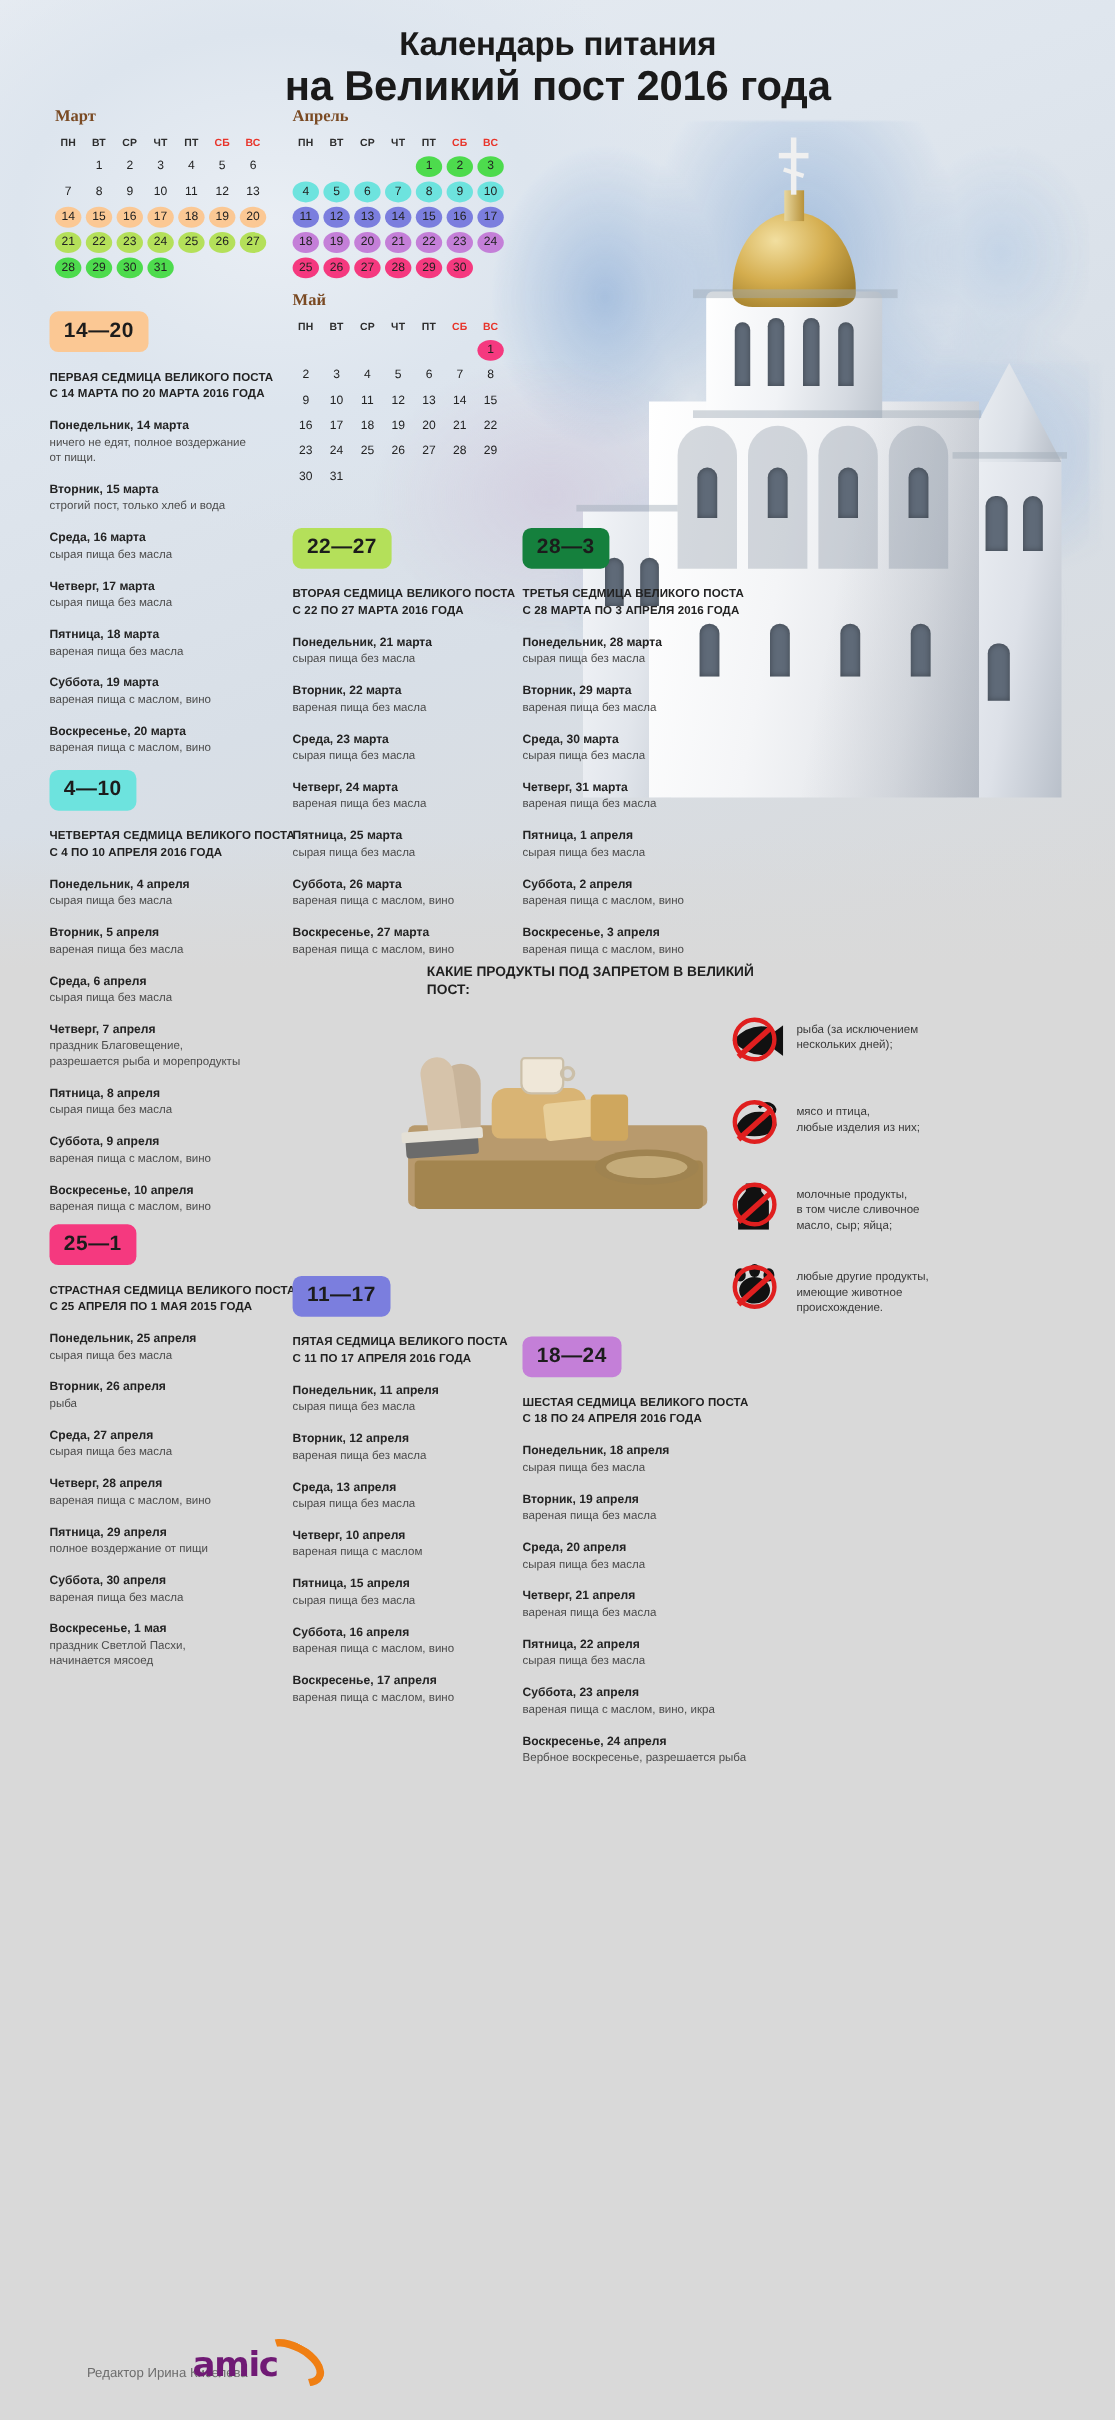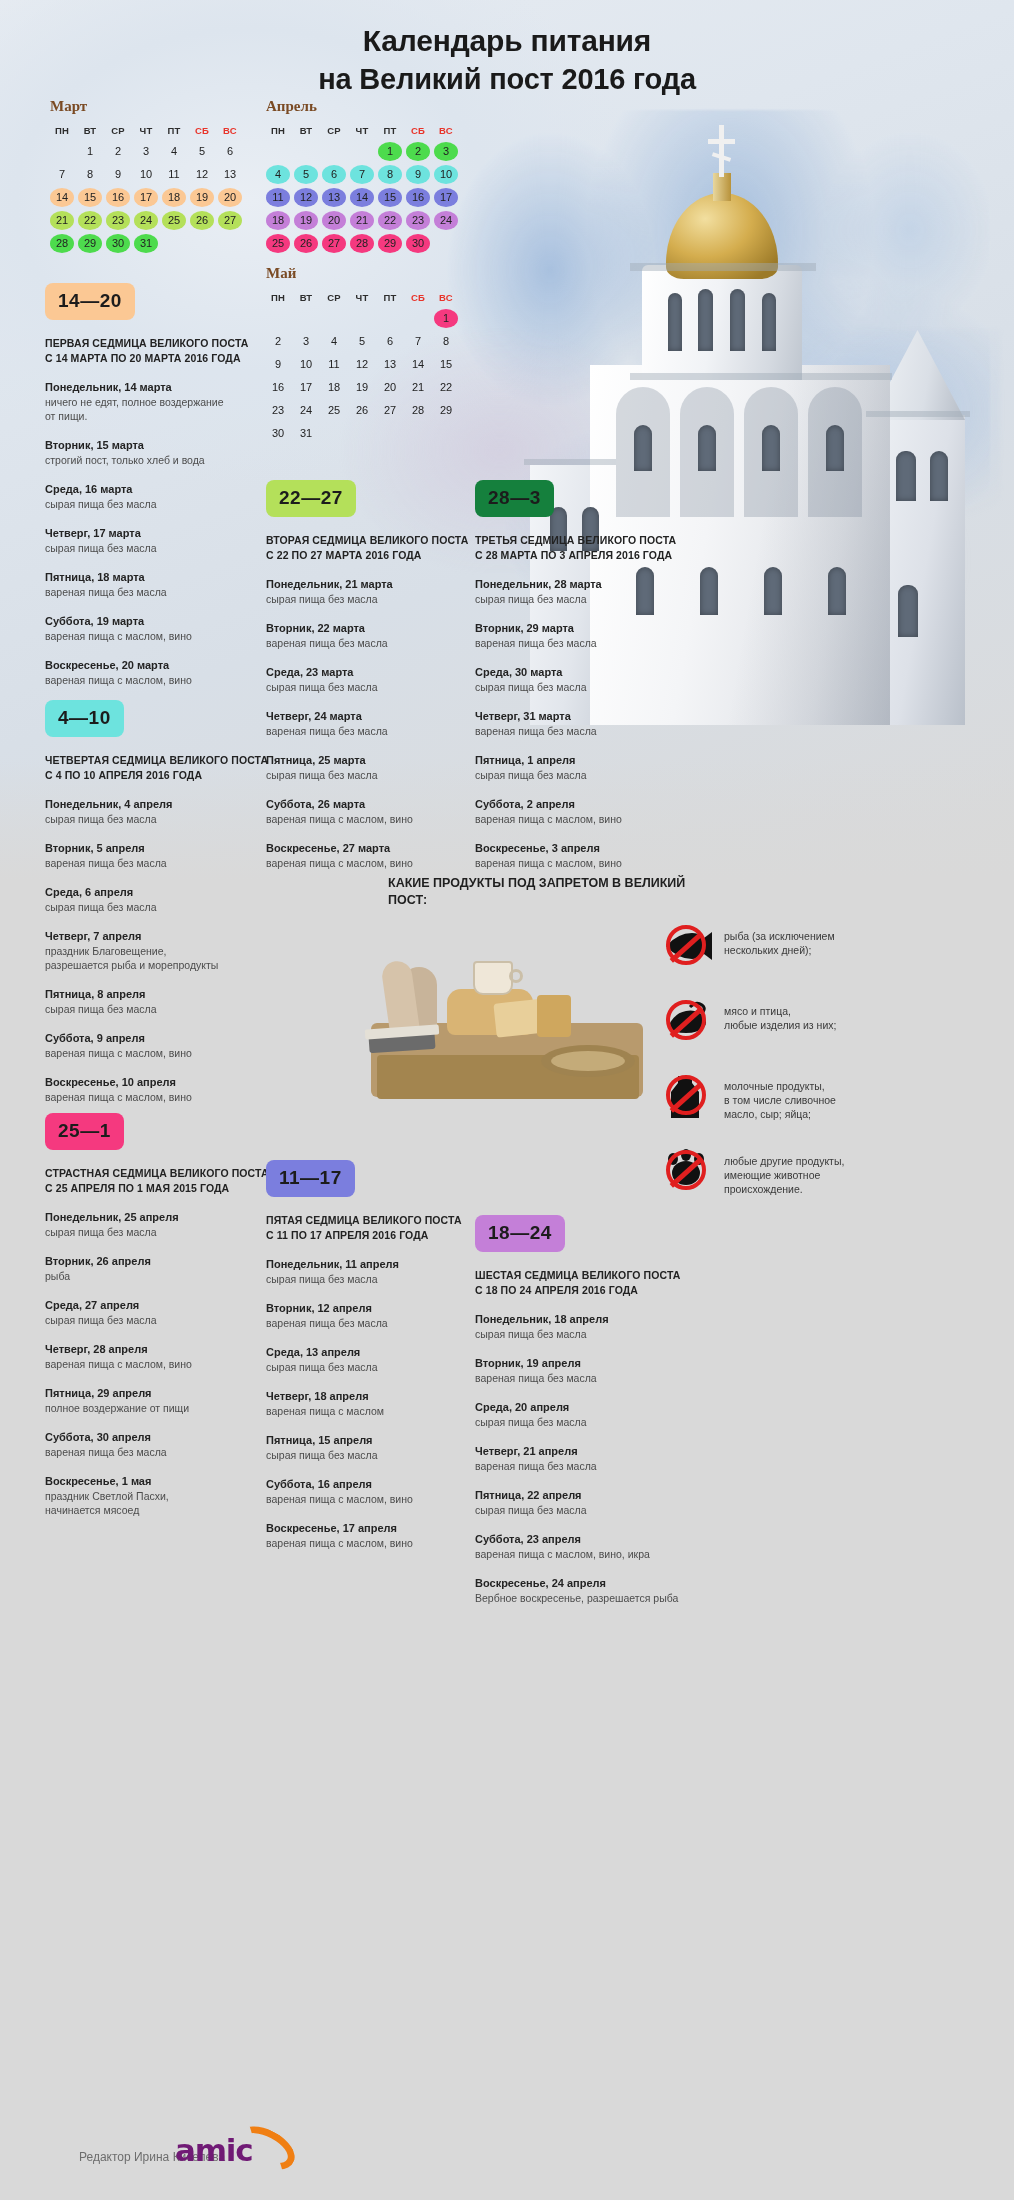--- a/index.html
+++ b/index.html
@@ -107,21 +107,21 @@
     position:absolute; left:160px; top:250px; width:300px; height:360px;
     background: linear-gradient(100deg, rgba(255,255,255,0) 55%, rgba(90,100,115,.20) 100%);
   }
 
   
   .title {
     position:absolute; left:0; top:22px; width:1014px; text-align:center;
     font-weight: 700; color:#1a1a1a; letter-spacing:-.2px;
   }
   .title .l1 { font-size:30px; line-height:38px; }
-  .title .l2 { font-size:29px; line-height:38px; font-weight:600; }
+  .title .l2 { font-size:38px; line-height:38px; font-weight:600; }
 
   
   .cal { position:absolute; }
   .cal .cal-name {
     font-family:"Liberation Serif","DejaVu Serif",serif;
     font-weight:700; font-size:15px; color:#7a4a23; margin-bottom:9px;
   }
   .cal-grid { display:grid; grid-template-columns: repeat(7, 24px); gap: 4px 4px; }
   .dow {
     font-size:9.5px; font-weight:700; color:#2d2d2d; text-align:center;
@@ -522,21 +522,21 @@
       </div><div class="day-item">
         <div class="dn">Понедельник, 11 апреля</div>
         <div class="dd">сырая пища без масла</div>
       </div><div class="day-item">
         <div class="dn">Вторник, 12 апреля</div>
         <div class="dd">вареная пища без масла</div>
       </div><div class="day-item">
         <div class="dn">Среда, 13 апреля</div>
         <div class="dd">сырая пища без масла</div>
       </div><div class="day-item">
-        <div class="dn">Четверг, 18 апреля</div>
+        <div class="dn">Четверг, 10 апреля</div>
         <div class="dd">вареная пища с маслом</div>
       </div><div class="day-item">
         <div class="dn">Пятница, 15 апреля</div>
         <div class="dd">сырая пища без масла</div>
       </div><div class="day-item">
         <div class="dn">Суббота, 16 апреля</div>
         <div class="dd">вареная пища с маслом, вино</div>
       </div><div class="day-item">
         <div class="dn">Воскресенье, 17 апреля</div>
         <div class="dd">вареная пища с маслом, вино</div>

